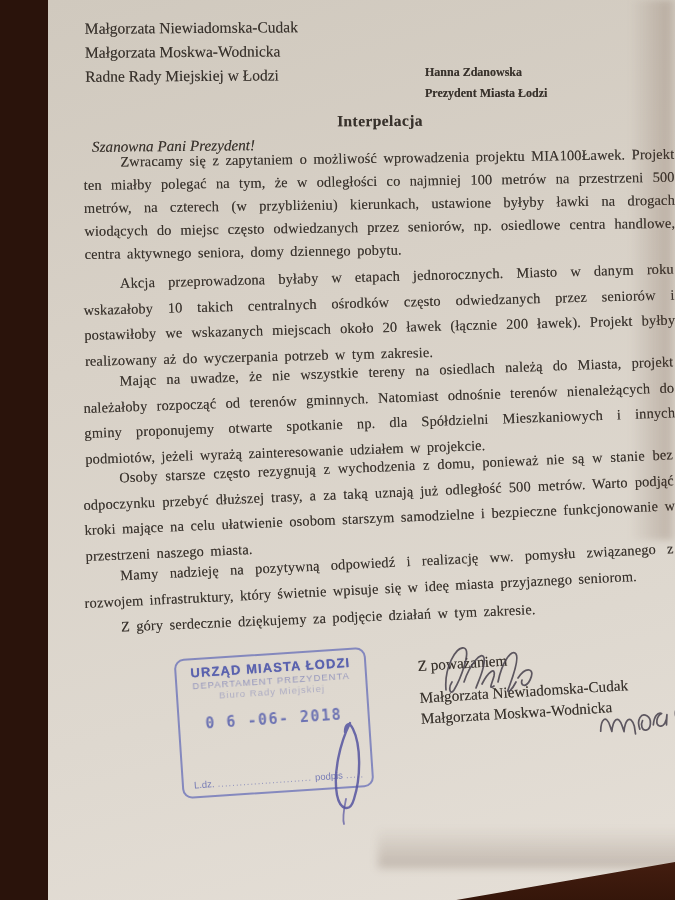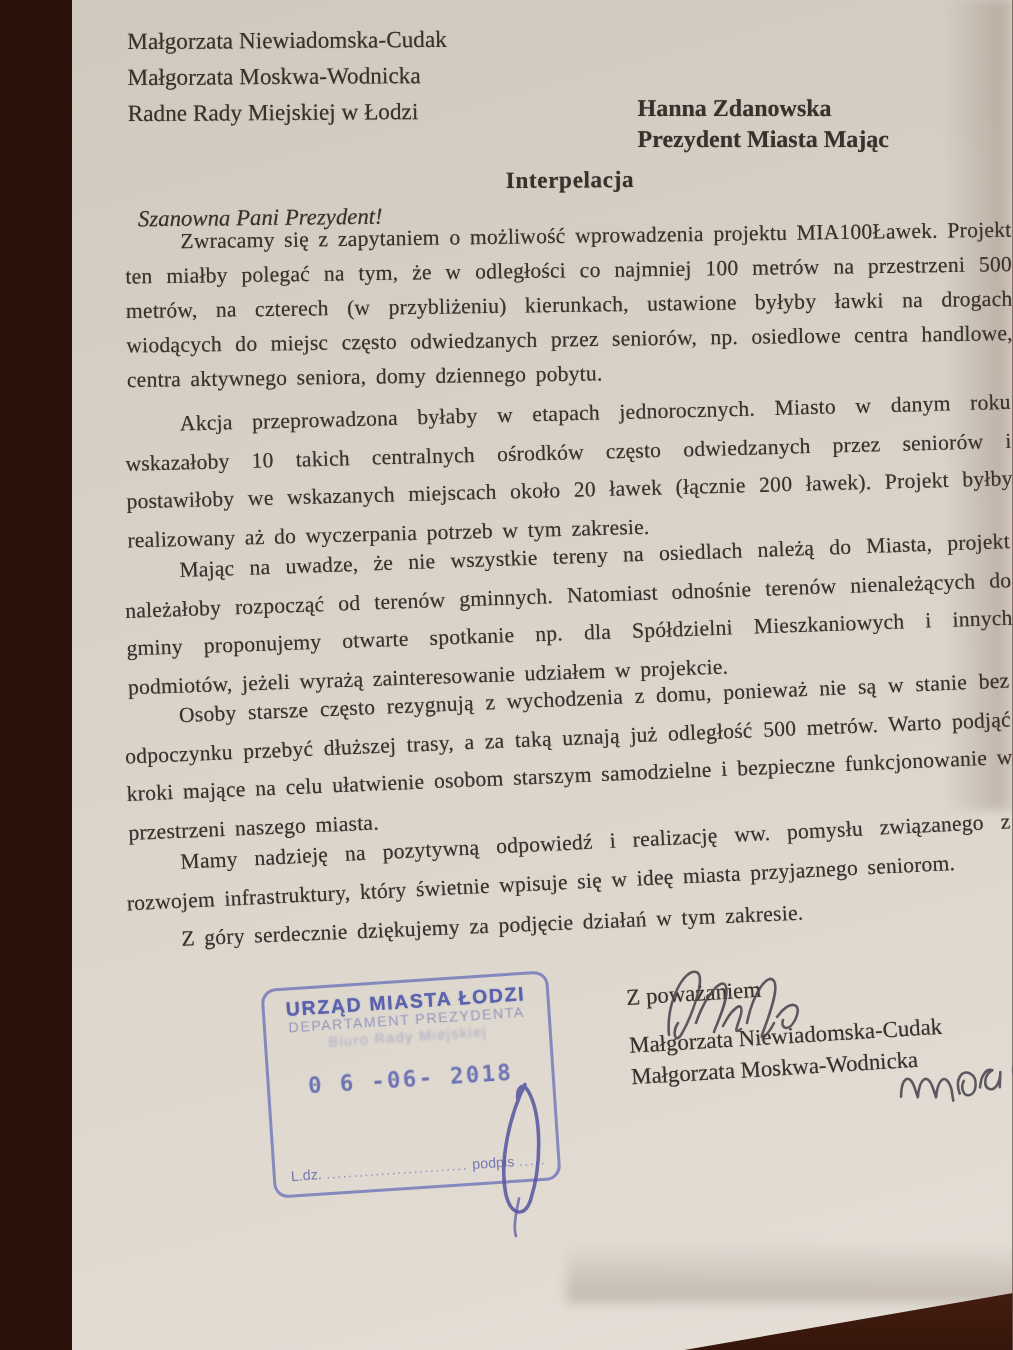--- a/index.html
+++ b/index.html
@@ -26,21 +26,21 @@
     background:linear-gradient(to right,rgba(88,58,40,0) 0%,rgba(88,58,40,0.20) 80%,rgba(88,58,40,0.05) 100%);
     filter:blur(3px);
   }
   .bottom-shadow{
     position:absolute;left:330px;top:828px;width:345px;height:40px;
     background:linear-gradient(to bottom,rgba(80,55,40,0) 0%,rgba(80,55,40,0.22) 100%);
     filter:blur(4px);
   }
   .ink{color:#38322c;text-shadow:0 0 0.6px rgba(56,50,44,0.55);}
   .sender{position:absolute;left:37px;top:16px;font-size:15.5px;line-height:24px;transform:rotate(-0.4deg);}
-  .recipient{position:absolute;left:377px;top:62px;font-size:16px;line-height:21px;font-weight:bold;}
+  .recipient{position:absolute;left:377px;top:62px;font-size:12px;line-height:21px;font-weight:bold;}
   .title{position:absolute;left:36px;top:112px;width:592px;text-align:center;font-size:15.5px;font-weight:bold;letter-spacing:0.4px;transform:rotate(-0.5deg);}
   .salutation{position:absolute;left:44px;top:137px;font-size:15.2px;font-style:italic;transform:rotate(-0.6deg);}
   .para{
     position:absolute;left:36px;width:591px;margin:0;
     font-size:14.4px;line-height:23.6px;text-align:justify;
     text-indent:37px;word-spacing:2.6px;letter-spacing:0.15px;
     transform-origin:0 50%;
   }
   .p1{top:151px;transform:rotate(-0.8deg);line-height:23px;}
   .p2{top:272px;transform:rotate(-1.5deg);line-height:25.5px;}
@@ -75,21 +75,21 @@
 <div class="photo">
 
   <div class="sender ink">
     <div>Małgorzata Niewiadomska-Cudak</div>
     <div>Małgorzata Moskwa-Wodnicka</div>
     <div>Radne Rady Miejskiej w Łodzi</div>
   </div>
 
   <div class="recipient ink">
     <div>Hanna Zdanowska</div>
-    <div>Prezydent Miasta Mając</div>
+    <div>Prezydent Miasta Łodzi</div>
   </div>
 
   <div class="title ink">Interpelacja</div>
 
   <div class="salutation ink">Szanowna Pani Prezydent!</div>
 
   <p class="para p1 ink">Zwracamy się z zapytaniem o możliwość wprowadzenia projektu MIA100Ławek. Projekt ten miałby polegać na tym, że w odległości co najmniej 100 metrów na przestrzeni 500 metrów, na czterech (w przybliżeniu) kierunkach, ustawione byłyby ławki na drogach wiodących do miejsc często odwiedzanych przez seniorów, np. osiedlowe centra handlowe, centra aktywnego seniora, domy dziennego pobytu.</p>
   <p class="para p2 ink">Akcja przeprowadzona byłaby w etapach jednorocznych. Miasto w danym roku wskazałoby 10 takich centralnych ośrodków często odwiedzanych przez seniorów i postawiłoby we wskazanych miejscach około 20 ławek (łącznie 200 ławek). Projekt byłby realizowany aż do wyczerpania potrzeb w tym zakresie.</p>
   <p class="para p3 ink">Mając na uwadze, że nie wszystkie tereny na osiedlach należą do Miasta, projekt należałoby rozpocząć od terenów gminnych. Natomiast odnośnie terenów nienależących do gminy proponujemy otwarte spotkanie np. dla Spółdzielni Mieszkaniowych i innych podmiotów, jeżeli wyrażą zainteresowanie udziałem w projekcie.</p>
   <p class="para p4 ink">Osoby starsze często rezygnują z wychodzenia z domu, ponieważ nie są w stanie bez odpoczynku przebyć dłuższej trasy, a za taką uznają już odległość 500 metrów. Warto podjąć kroki mające na celu ułatwienie osobom starszym samodzielne i bezpieczne funkcjonowanie w przestrzeni naszego miasta.</p>

